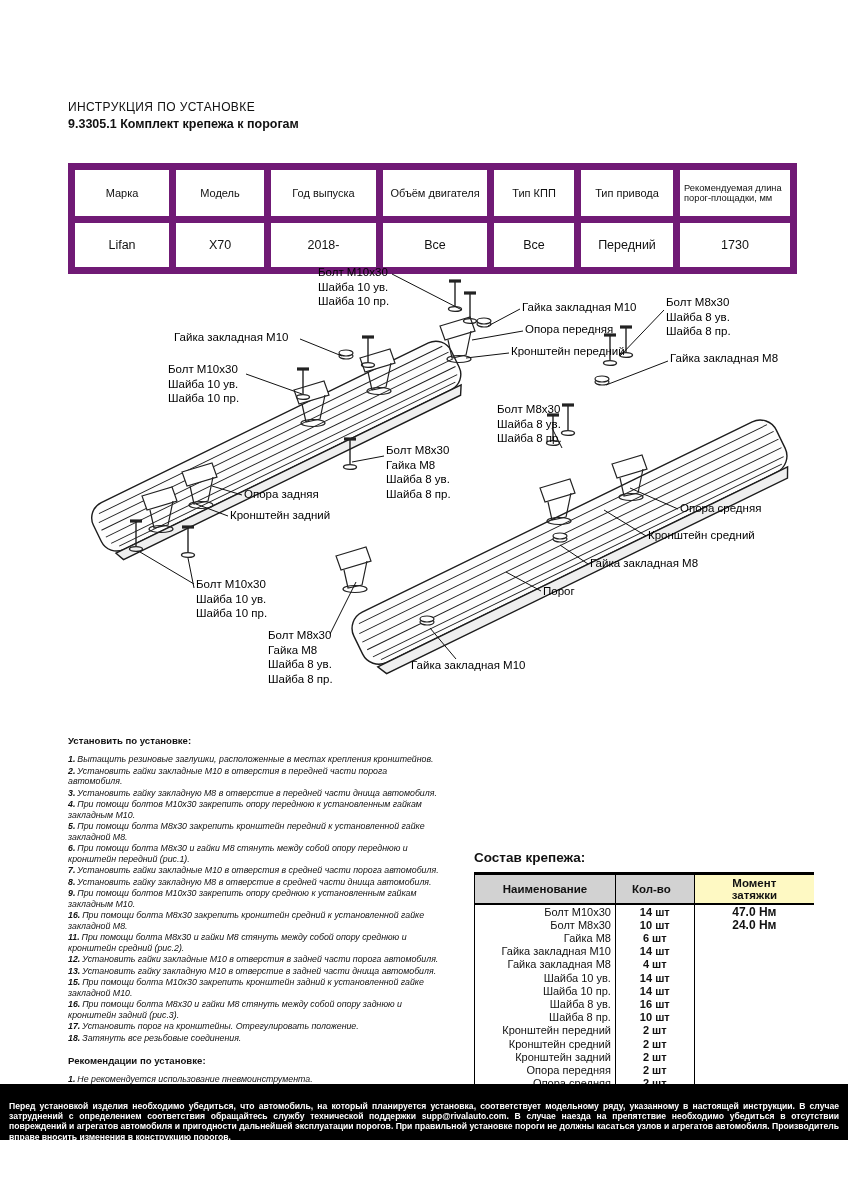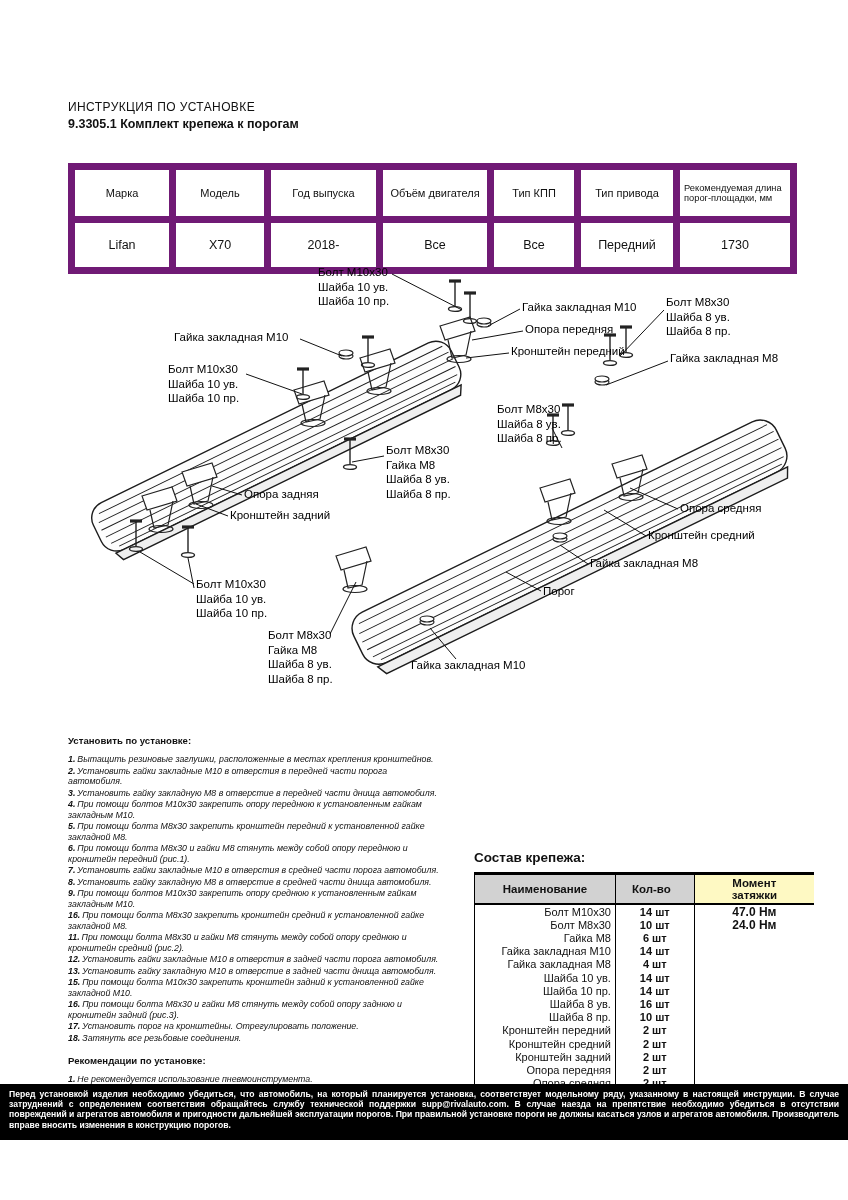--- a/index.html
+++ b/index.html
@@ -34,21 +34,21 @@
   .parts-table th.h-qty{background:#d2d2d2;border-right:1px solid #000;width:60px;text-align:left;}
   .parts-table th.h-mom{background:#fef9c3;width:116px;text-align:center;}
   .parts-table td{font-size:11px;line-height:12.2px;padding:0.5px 4px;}
   .parts-table td:nth-child(1){border-left:1px solid #000;border-right:1px solid #000;text-align:right;}
   .parts-table td:nth-child(2){border-right:1px solid #000;text-align:center;font-weight:bold;}
   .parts-table td:nth-child(3){text-align:center;font-weight:bold;font-size:12px;}
   .parts-table tr:last-child td:nth-child(1),
   .parts-table tr:last-child td:nth-child(2){border-bottom:1px solid #000;}
   
   .doc-footer{position:absolute;left:0;top:1084px;width:848px;height:56px;background:#000;color:#fff;
-      box-sizing:border-box;padding:5px 9px;font-size:8.6px;line-height:10.2px;text-align:justify;font-weight:bold;}
+      box-sizing:border-box;padding:17px 9px;font-size:8.6px;line-height:10.2px;text-align:justify;font-weight:bold;}
 </style>
 </head>
 <body>
 
 <div class="page">
 
   <div class="doc-header">
     <div class="doc-title1">ИНСТРУКЦИЯ ПО УСТАНОВКЕ</div>
     <div class="doc-title2">9.3305.1 Комплект крепежа к порогам</div>
   </div>

